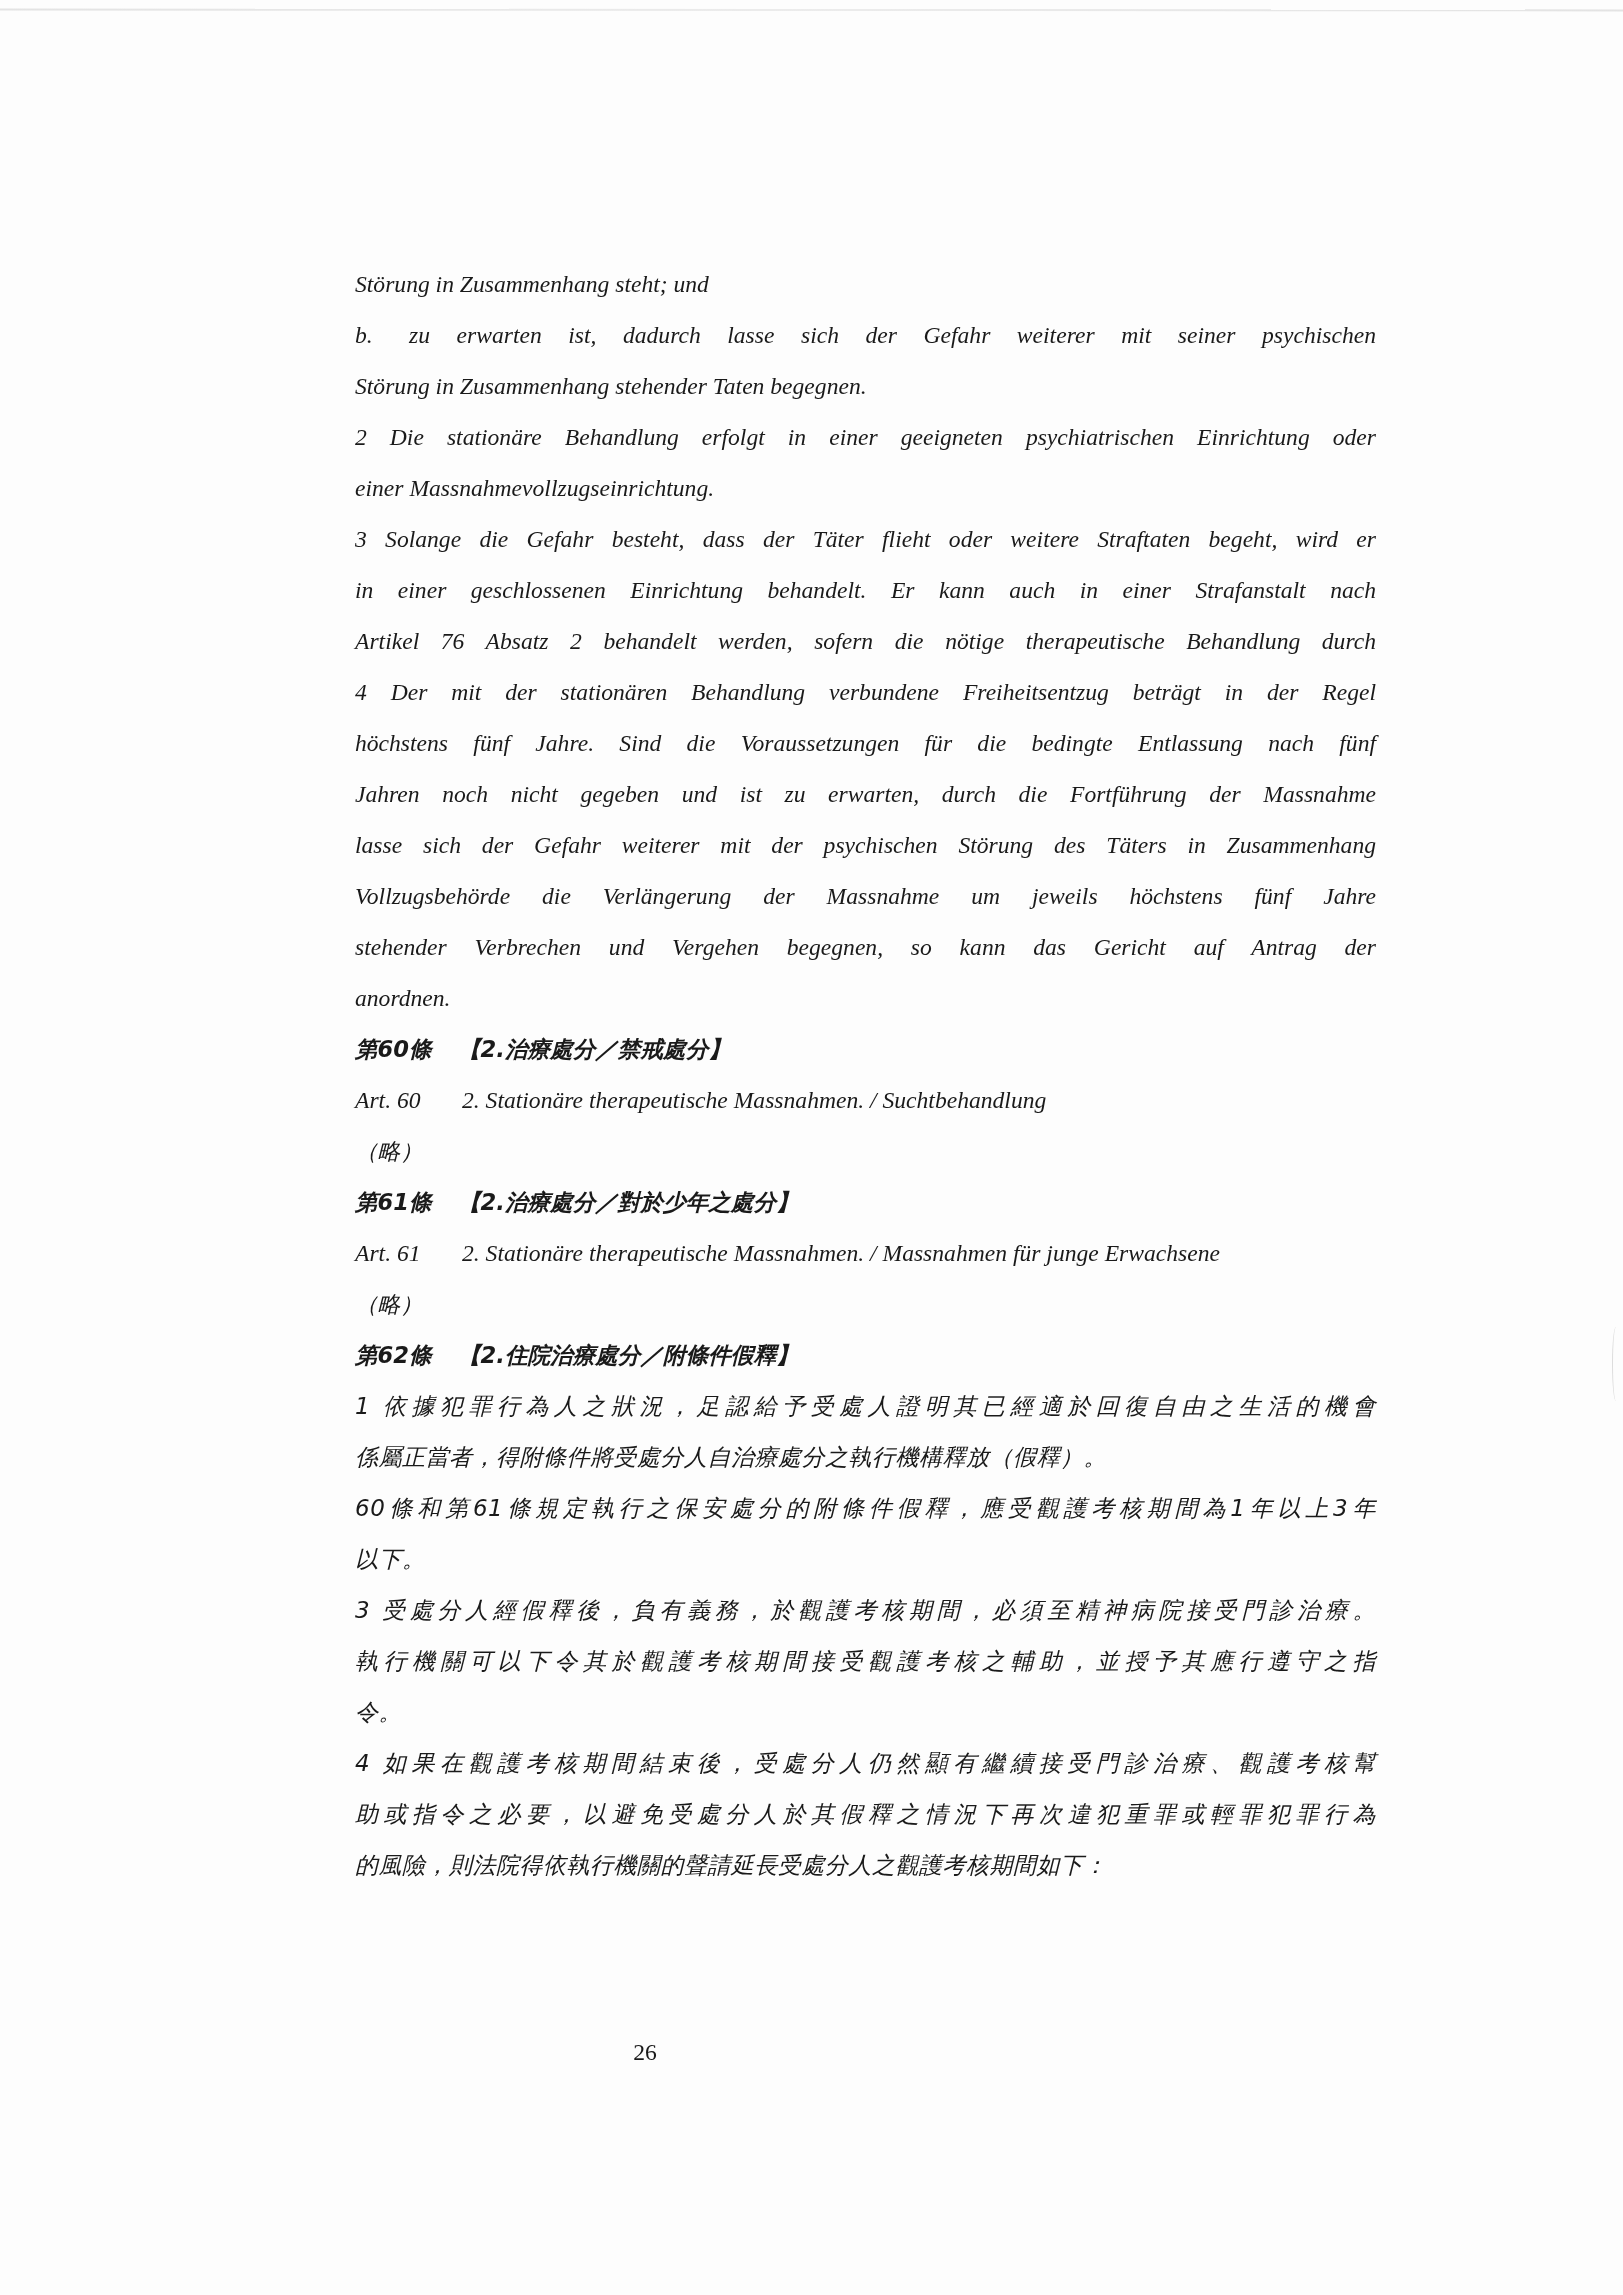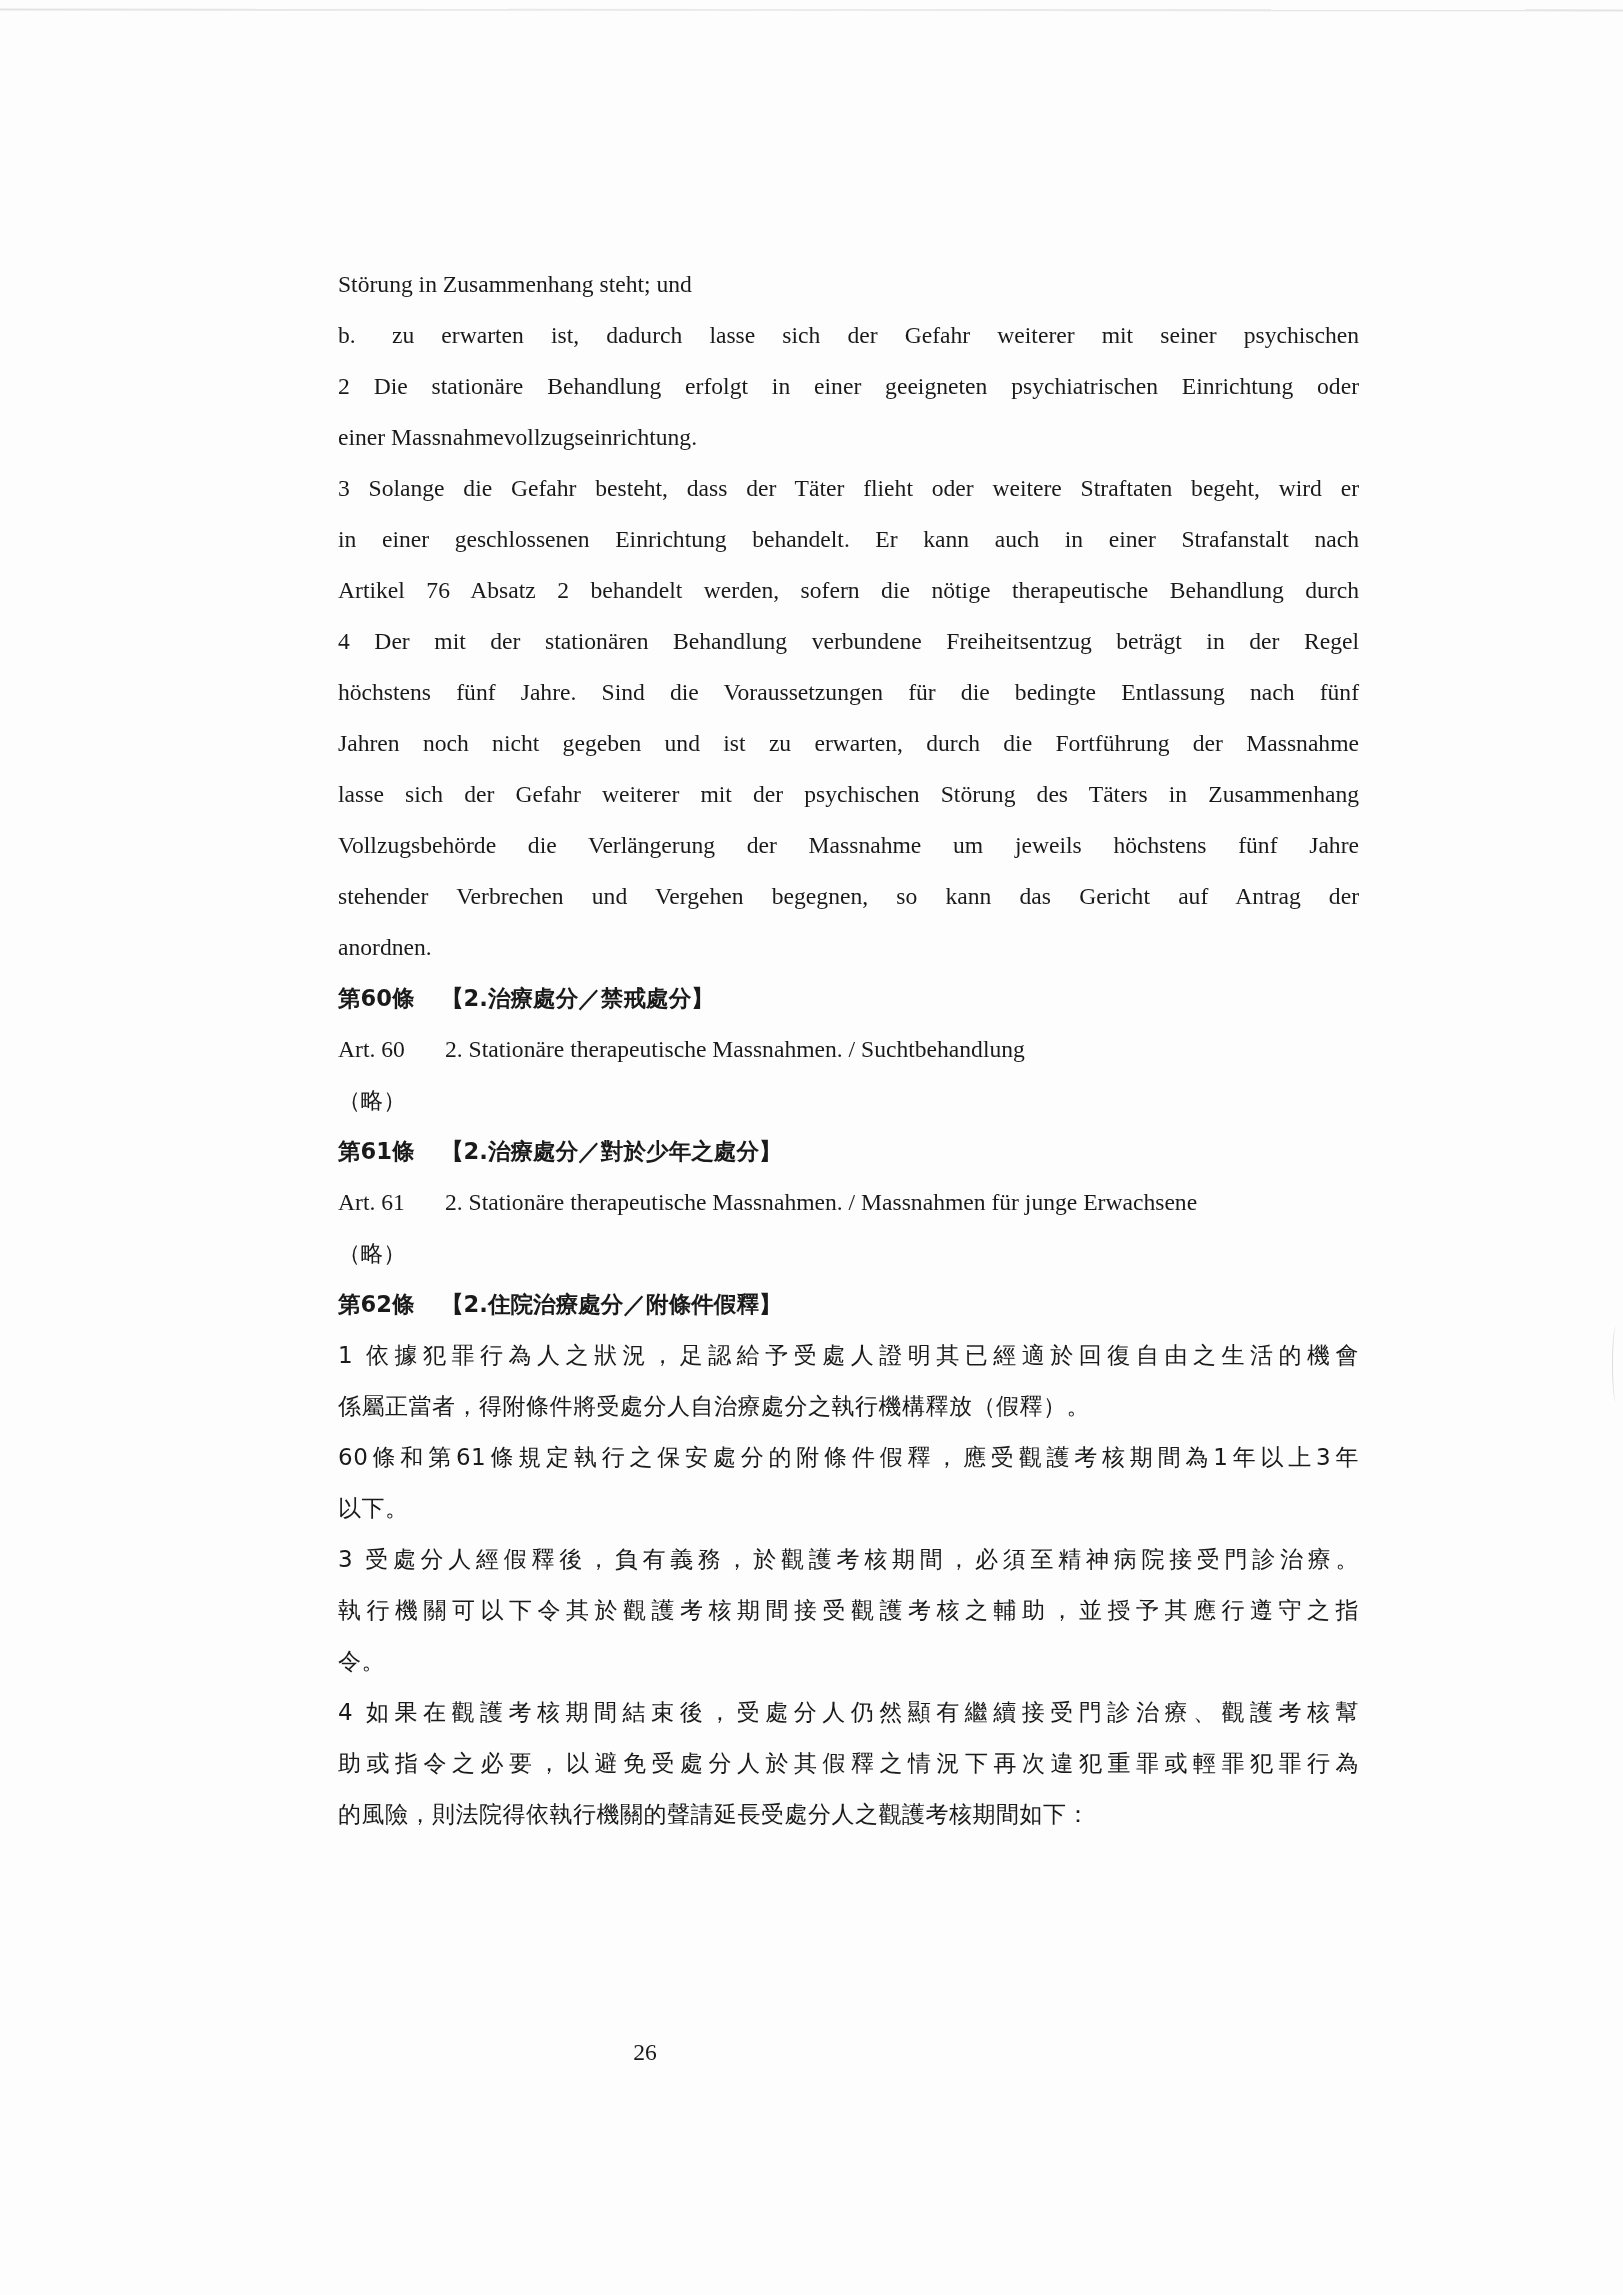--- a/index.html
+++ b/index.html
@@ -29,27 +29,28 @@
       right: 2.9px;
       top: 1327px;
       width: 6.9px;
       height: 74px;
       border-left: 1.5px solid #c8c8c8;
       border-radius: 50% 0 0 50%;
       opacity: 0.6;
     }
     .page-content {
       position: absolute;
-      left: 338px;
+      left: 355px;
       top: 259px;
       width: 1021px;
       font-family: "Liberation Serif", "DejaVu Serif", serif;
       font-size: 23.6px;
       color: #1a1a1a;
       line-height: 51px;
+      font-style: italic;
     }
     .line {
       display: block;
       height: 51px;
       white-space: nowrap;
       overflow: visible;
     }
     .justify {
       text-align: justify;
       text-align-last: justify;
@@ -94,20 +95,21 @@
 </head>
 <body>
 
 <div class="scan-edge-top"></div>
 <div class="scan-edge-right"></div>
 
 <div class="page-content">
 
   <span class="line">Störung in Zusammenhang steht; und</span>
   <span class="line justify item-b"><span class="marker">b.</span><span>zu erwarten ist, dadurch lasse sich der Gefahr weiterer mit seiner psychischen</span></span>
+  <span class="line">Störung in Zusammenhang stehender Taten begegnen.</span>
 
   <span class="line justify">2 Die stationäre Behandlung erfolgt in einer geeigneten psychiatrischen Einrichtung oder</span>
   <span class="line">einer Massnahmevollzugseinrichtung.</span>
 
   <span class="line justify">3 Solange die Gefahr besteht, dass der Täter flieht oder weitere Straftaten begeht, wird er</span>
   <span class="line justify">in einer geschlossenen Einrichtung behandelt. Er kann auch in einer Strafanstalt nach</span>
   <span class="line justify">Artikel 76 Absatz 2 behandelt werden, sofern die nötige therapeutische Behandlung durch</span>
 
   <span class="line justify">4 Der mit der stationären Behandlung verbundene Freiheitsentzug beträgt in der Regel</span>
   <span class="line justify">höchstens fünf Jahre. Sind die Voraussetzungen für die bedingte Entlassung nach fünf</span>

